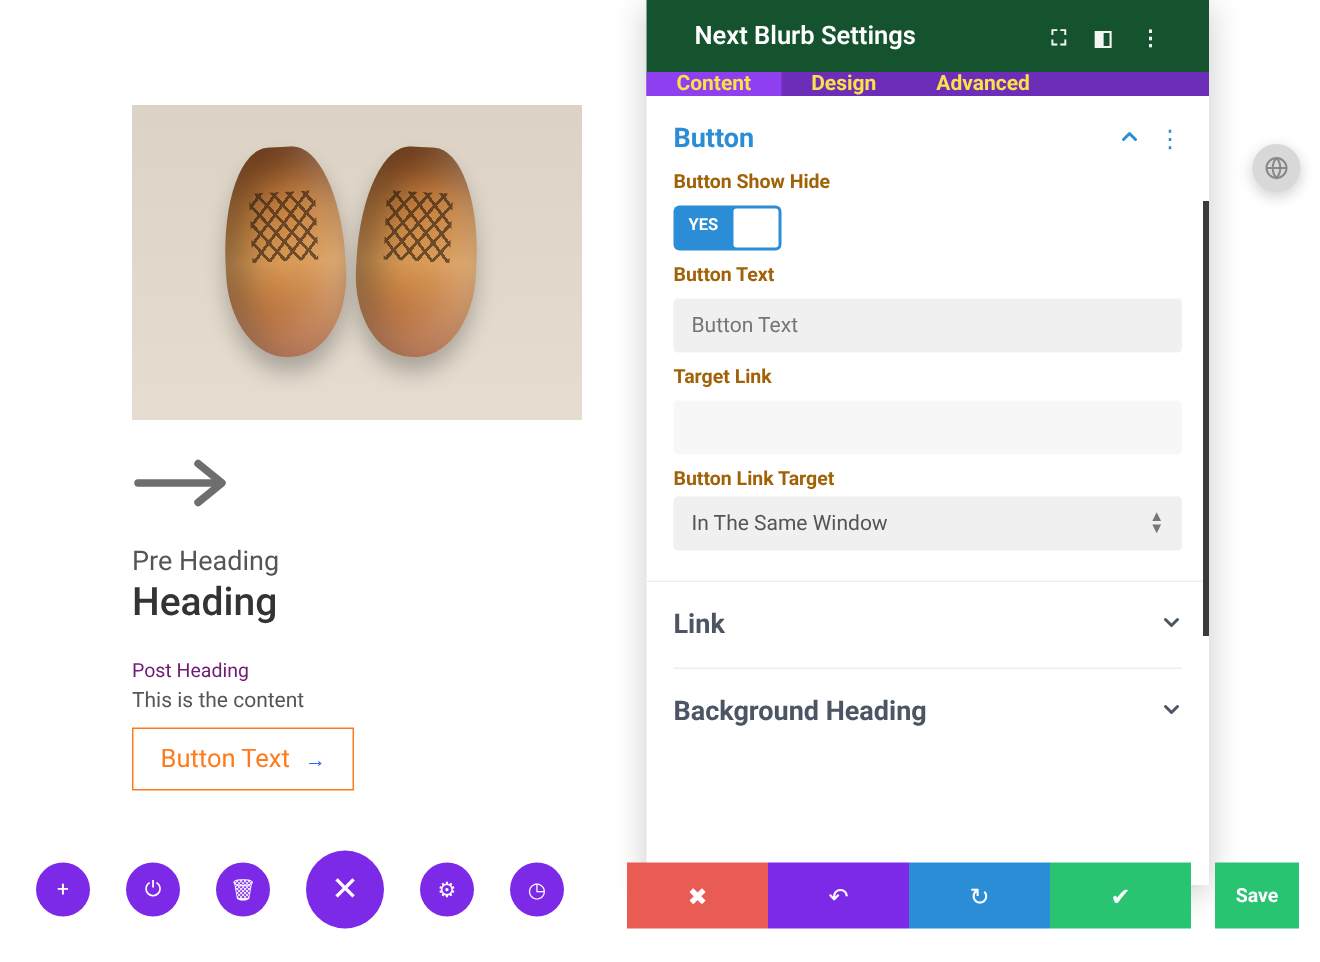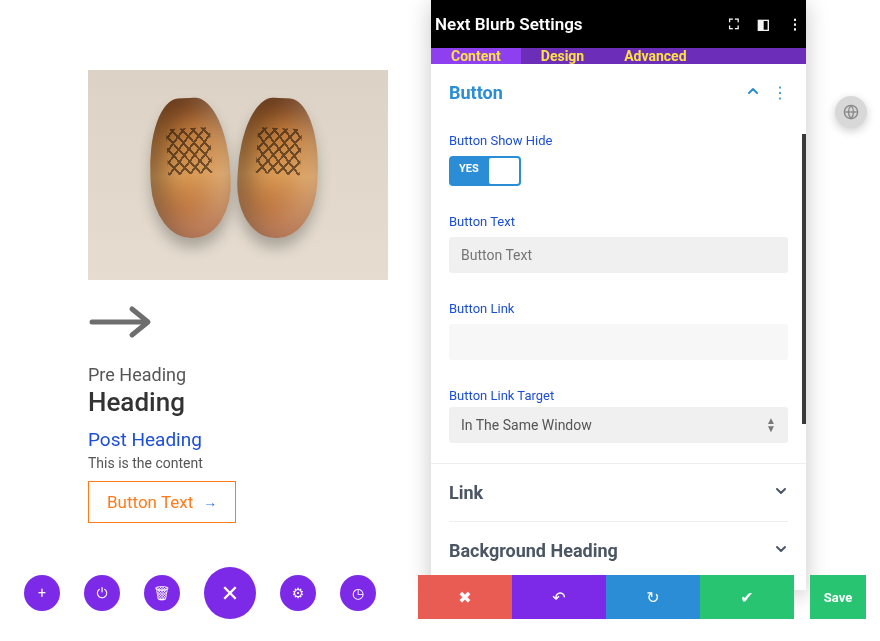--- a/index.html
+++ b/index.html
@@ -6,39 +6,39 @@
   body{width:880px;height:641px;background:#fff;position:relative;overflow:hidden}
   .preview{position:absolute;left:88px;top:70px;width:300px}
   .photo{width:300px;height:210px;background:linear-gradient(180deg,#dcd3c6 0%,#e6ddd0 100%);position:relative;overflow:hidden}
   .shoe{position:absolute;width:80px;height:140px;border-radius:40% 40% 48% 48%/55% 55% 40% 40%;background:linear-gradient(180deg,#a85d2b 0%,#c88340 30%,#d99a55 55%,#a35024 100%);box-shadow:inset -12px -18px 28px rgba(255,255,255,.25),inset 10px 14px 26px rgba(0,0,0,.4),0 10px 14px rgba(0,0,0,.25)}
   .shoe.l{left:62px;top:28px;transform:rotate(-3deg)}
   .shoe.r{left:150px;top:28px;transform:rotate(3deg)}
   .laces{position:absolute;left:18px;top:30px;width:44px;height:46px;background:repeating-linear-gradient(50deg,#1d1108 0 2px,transparent 2px 8px),repeating-linear-gradient(-50deg,#1d1108 0 2px,transparent 2px 8px);opacity:.55}
   .big-arrow{margin:24px 0 4px;color:#6e6e6e}
   .pre-heading{color:#555;font-size:18px;margin-top:20px}
   .heading{color:#333;font-size:26px;font-weight:500;margin-top:2px}
-  .post-heading{color:#1d4ed8;font-size:19px;margin-top:11px}
+  .post-heading{color:#701a75;font-size:13px;margin-top:23px}
   .content-text{color:#555;font-size:14px;margin-top:4px}
   .btn-preview{display:inline-flex;align-items:center;gap:10px;color:#ff7a1a;border:1px solid #ff7a1a;padding:10px 18px;margin-top:10px;font-size:17px;cursor:pointer}
   .btn-preview .arr{color:#2a6df4;font-size:14px}
 
   .panel{position:absolute;left:431px;top:0;width:375px;height:590px;background:#fff;box-shadow:0 4px 22px rgba(0,0,0,.22);display:flex;flex-direction:column}
-  .panel-header{background:#000000;color:#fff;padding:14px 4px;font-weight:600;font-size:17px;display:flex;align-items:center;justify-content:space-between}
+  .panel-header{background:#14532d;color:#fff;padding:14px 32px;font-weight:600;font-size:17px;display:flex;align-items:flex-end;justify-content:space-between}
   .hdr-icons{display:flex;gap:18px;align-items:center}
   .hdr-icons span{opacity:.95;cursor:pointer;font-size:14px}
   .tabs{display:flex;background:#6c2eb9}
   .tab{padding:0 20px;color:#fde047;font-size:14px;font-weight:700;cursor:pointer}
   .tab.active{background:#8e3ff0}
   .panel-body{flex:1;overflow:auto;padding:0 18px 0 18px;position:relative}
   .scroll-indicator{position:absolute;right:0;top:70px;width:4px;height:290px;background:#3a3a3a}
   .sect-head{display:flex;align-items:center;justify-content:space-between;padding:18px 0 2px}
   .sect-head.open{color:#2a8dd6}
   .sect-title{font-size:18px;font-weight:700}
   .sect-icons{display:flex;gap:12px;align-items:center;color:#2a8dd6}
-  .field-label{color:#1d4ed8;font-size:13px;font-weight:400;margin-top:28px}
+  .field-label{color:#a16207;font-size:13px;font-weight:700;margin-top:9px}
   .toggle{display:inline-flex;margin-top:8px;background:#2a8dd6;border-radius:4px;overflow:hidden;cursor:pointer}
   .toggle-yes{color:#fff;font-size:11px;font-weight:700;padding:6px 10px}
   .toggle-knob{width:30px;height:26px;background:#fff;margin:2px 2px 2px 0;border-radius:2px}
   .text-input{display:block;width:100%;margin-top:8px;background:#f0f0f0;border:0;border-radius:3px;padding:10px 12px;font-size:14px;color:#777}
   .text-input.empty{background:#f7f7f7}
   .select{display:flex;align-items:center;justify-content:space-between;width:100%;margin-top:4px;background:#f0f0f0;border-radius:3px;padding:10px 12px;font-size:14px;color:#555;cursor:pointer}
   .select .sortarrows{color:#777;font-size:10px;line-height:8px}
   .divider{height:1px;background:#eee;margin:20px -18px 0}
   .sect-row{display:flex;align-items:center;justify-content:space-between;padding:18px 0;color:#4b5563;cursor:pointer;border-bottom:1px solid #eee}
   .sect-row:last-child{border-bottom:0}
@@ -117,21 +117,21 @@
 
     <div class="field-label">Button Show Hide</div>
     <div class="toggle">
       <span class="toggle-yes">YES</span>
       <span class="toggle-knob"></span>
     </div>
 
     <div class="field-label">Button Text</div>
     <input class="text-input" placeholder="Button Text" style="">
 
-    <div class="field-label">Button Link</div>
+    <div class="field-label">Target Link</div>
     <input class="text-input empty" style="">
 
     <div class="field-label">Button Link Target</div>
     <div class="select">
       <span>In The Same Window</span>
       <span class="sortarrows">▲<br>▼</span>
     </div>
 
     <div class="divider"></div>
 

